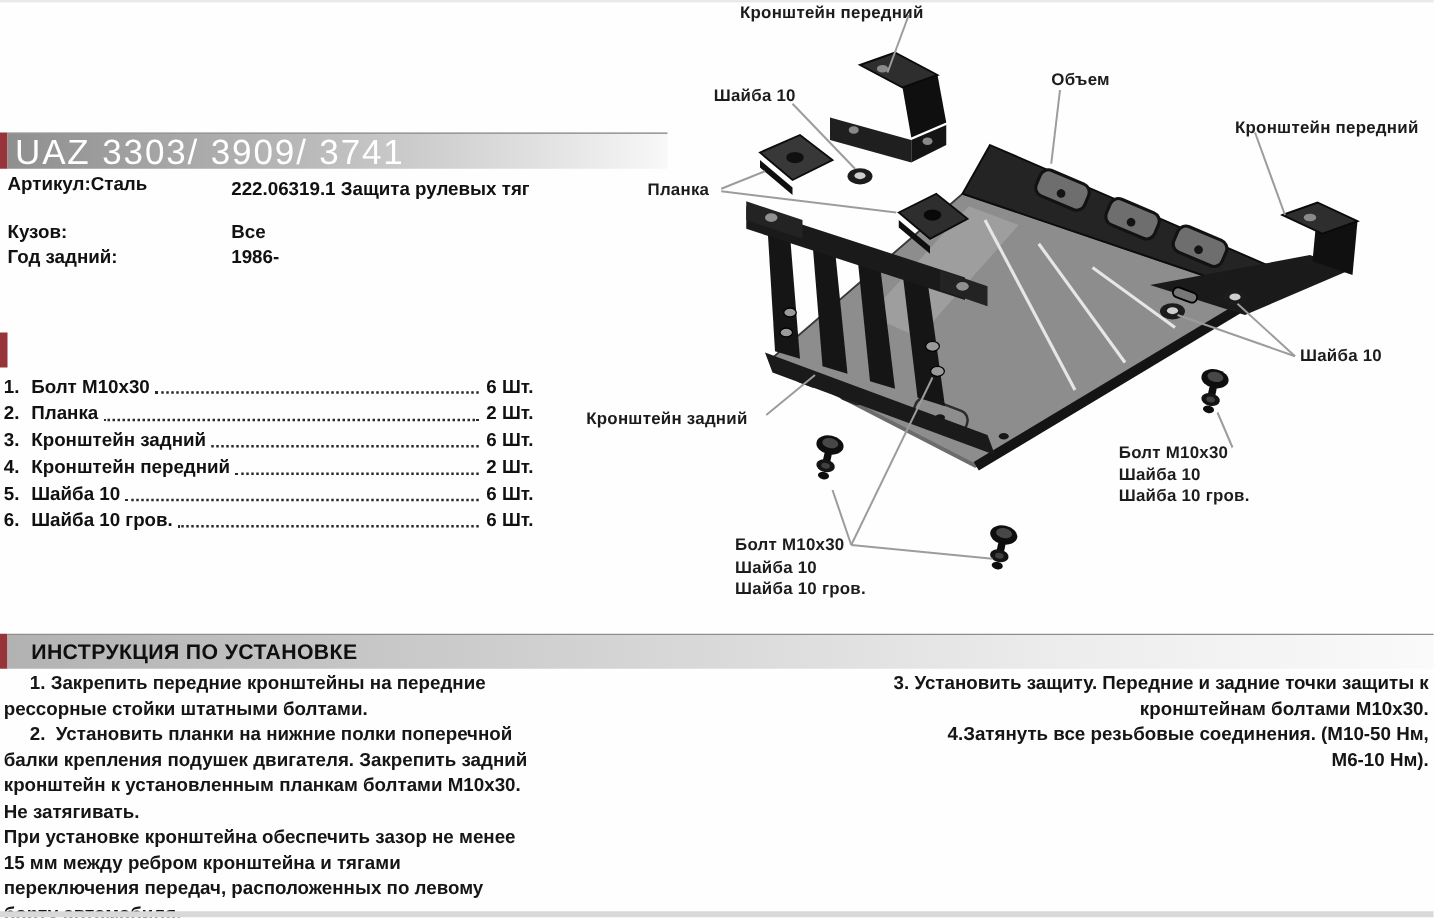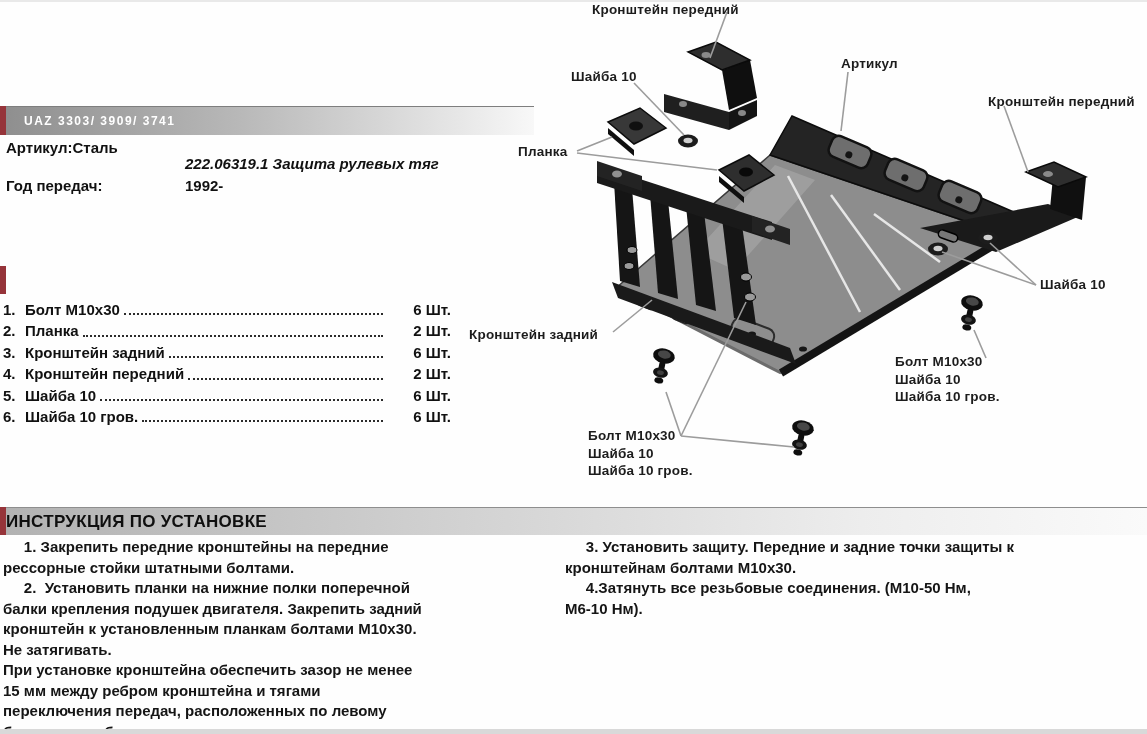--- a/index.html
+++ b/index.html
@@ -10,49 +10,49 @@
   .bottomline { position:absolute; left:0; bottom:0; width:1147px; height:5px; background:#d9d9d9; }
 
   .redbar { position:absolute; width:6px; background:#96343a; }
   .redbar.uaz { left:0; top:106px; height:29px; }
   .redbar.parts { left:0; top:266px; height:28px; }
   .redbar.instr { left:0; top:507px; height:28px; }
 
   .banner { position:absolute; overflow:hidden; white-space:nowrap; }
   .banner.uaz { left:6px; top:106px; width:528px; height:29px; line-height:29px;
     background:linear-gradient(90deg,#8f8f8f 0%,#b9b9b9 45%,#e6e6e6 85%,#f8f8f8 100%);
-    color:#ffffff; font-weight:bold; font-size:12px; letter-spacing:1.5px; padding-left:18px;
+    color:#ffffff; font-weight:normal; font-size:28px; letter-spacing:1.5px; padding-left:6px;
     border-top:1px solid #7e7e7e; }
   .banner.parts { left:6px; top:266px; width:452px; height:28px; line-height:28px;
     background:linear-gradient(90deg,#ababab 0%,#cfcfcf 55%,#ececec 100%);
     color:#0f0f0f; font-weight:bold; font-size:17px; letter-spacing:0.4px; padding-left:20px;
     border-top:1px solid #8e8e8e; }
   .banner.instr { left:6px; top:507px; width:1141px; height:28px; line-height:28px;
     background:linear-gradient(90deg,#b2b2b2 0%,#d2d2d2 40%,#ededed 75%,#fafafa 100%);
-    color:#0f0f0f; font-weight:bold; font-size:17px; letter-spacing:0.3px; 
+    color:#0f0f0f; font-weight:bold; font-size:17px; letter-spacing:0.3px; padding-left:19px;
     border-top:1px solid #8e8e8e; }
 
   .article-row { position:absolute; left:6px; top:139px; width:520px; font-size:15px; font-weight:bold; }
-  .article-row .val { position:absolute; left:179px; top:16px; font-weight:bold;font-style:italic; }
+  .article-row .val { position:absolute; left:179px; top:4px; font-weight:bold; }
 
   .fields { position:absolute; left:6px; top:176px; width:520px; font-size:15px; font-weight:bold; }
   .fields .frow { position:relative; height:20px; line-height:20px; }
   .fields .fval { position:absolute; left:179px; top:0; }
 
   .parts-list { position:absolute; left:3px; top:299px; width:448px; font-size:15px; font-weight:bold; }
   .parts-list .prow { display:flex; align-items:flex-end; height:21.4px; line-height:21.4px; }
   .parts-list .pnum { width:22px; }
   .parts-list .pname { white-space:nowrap; }
   .parts-list .dots { flex:1; border-bottom:2.5px dotted #2b2b2b; margin:0 6px 5px 4px; min-width:8px; }
-  .parts-list .pqty { width:62px; white-space:nowrap;text-align:right; }
+  .parts-list .pqty { width:62px; white-space:nowrap; }
 
   .instr-col { position:absolute; top:537px; font-size:15px; font-weight:bold; line-height:20.5px;
     white-space:pre-wrap; color:#151515; }
   .instr-col.left { left:3px; width:556px; }
-  .instr-col.right { left:565px; width:578px; }
+  .instr-col.right { left:565px; width:578px;text-align:right; }
 
   .diagram-svg { position:absolute; left:440px; top:0; width:707px; height:505px; }
   .dlabel { position:absolute; font-size:13.5px; font-weight:bold; color:#1c1c1c; white-space:pre-line;
     line-height:17.5px; letter-spacing:0.2px; }
 </style>
 </head>
 <body>
 
 <div class="page">
   <div class="topline"></div>
@@ -62,22 +62,26 @@
     <span>UAZ 3303/ 3909/ 3741</span>
   </div>
 
   <div class="article-row">
     <span>Артикул:Сталь</span>
     <span class="val">222.06319.1 Защита рулевых тяг</span>
   </div>
 
   <div class="fields">
     <div class="frow">
-      <span>Год передач:</span>
-      <span class="fval">1992-</span>
+      <span>Кузов:</span>
+      <span class="fval">Все</span>
+    </div>
+    <div class="frow">
+      <span>Год задний:</span>
+      <span class="fval">1986-</span>
     </div>
   </div>
 
   <div class="redbar parts"></div>
 
   <div class="parts-list">
     <div class="prow">
       <span class="pnum">1.</span>
         <span class="pname">Болт М10х30</span>
         <span class="dots"></span>
@@ -241,21 +245,21 @@
       <line x1="681" y1="436" x2="794" y2="447"></line>
       <line x1="681" y1="436" x2="746" y2="302"></line>
       <line x1="986" y1="358" x2="974" y2="330"></line>
       <line x1="1036" y1="285" x2="990" y2="243"></line>
       <line x1="1036" y1="285" x2="942" y2="252"></line>
     </g>
   </svg>
 
   <div class="dlabel" style="left:592px; top:1px;">Кронштейн передний</div>
   <div class="dlabel" style="left:571px; top:68px;">Шайба 10</div>
-  <div class="dlabel" style="left:841px; top:55px;">Артикул</div>
+  <div class="dlabel" style="left:841px; top:55px;">Объем</div>
   <div class="dlabel" style="left:988px; top:93px;">Кронштейн передний</div>
   <div class="dlabel" style="left:518px; top:143px;">Планка</div>
   <div class="dlabel" style="left:469px; top:326px;">Кронштейн задний</div>
   <div class="dlabel" style="left:588px; top:427px;">Болт М10х30
 Шайба 10
 Шайба 10 гров.</div>
   <div class="dlabel" style="left:895px; top:353px;">Болт М10х30
 Шайба 10
 Шайба 10 гров.</div>
   <div class="dlabel" style="left:1040px; top:276px;">Шайба 10</div>

